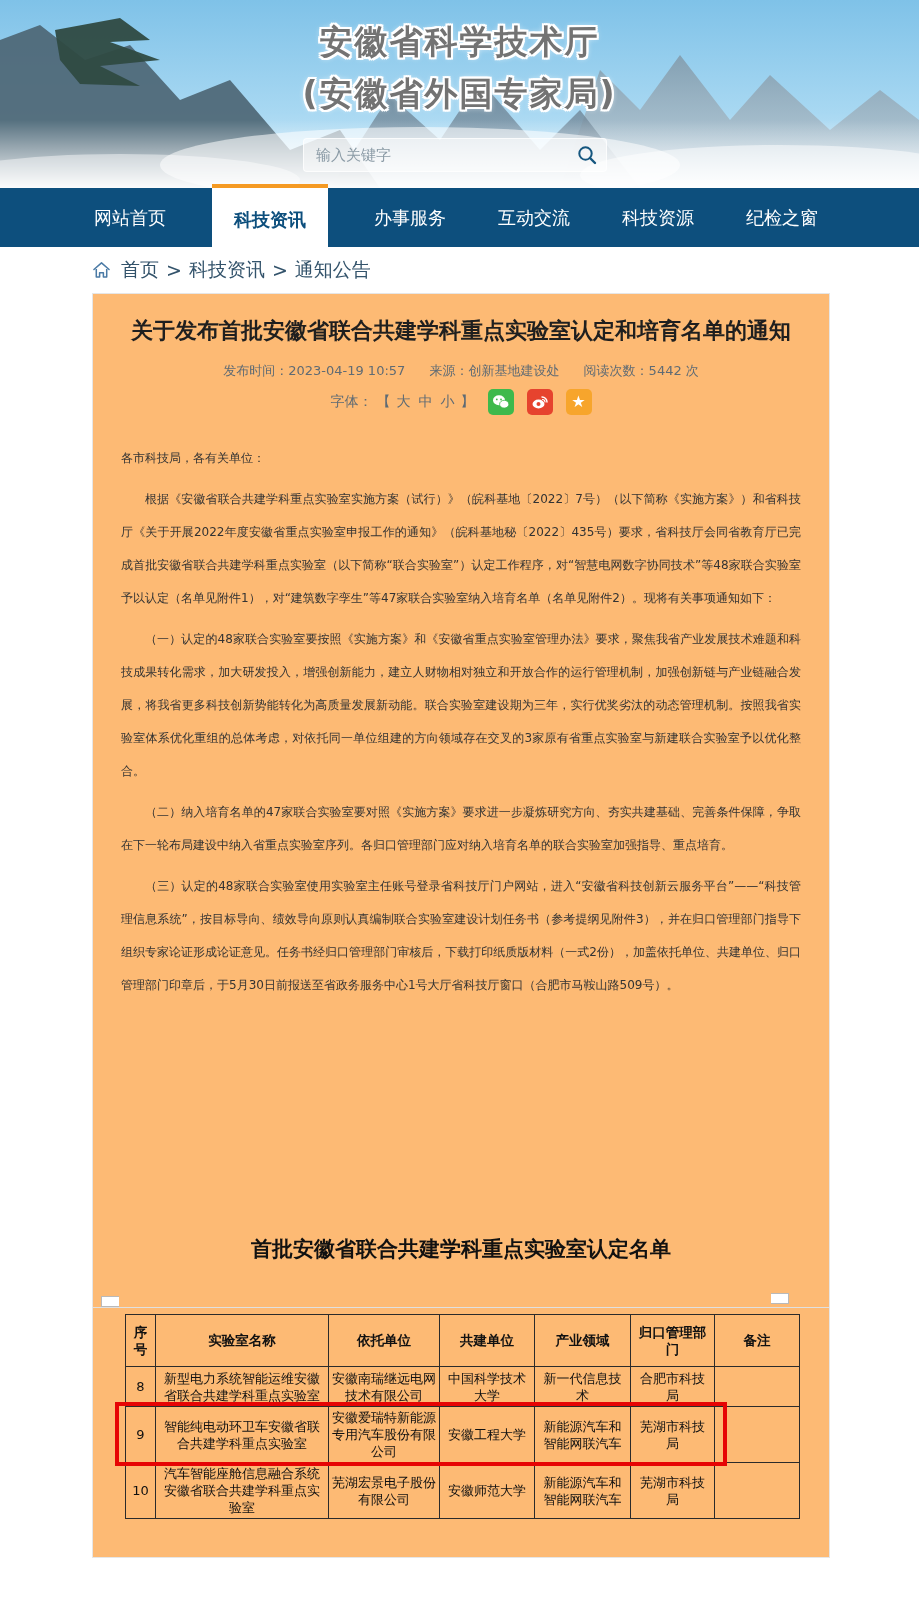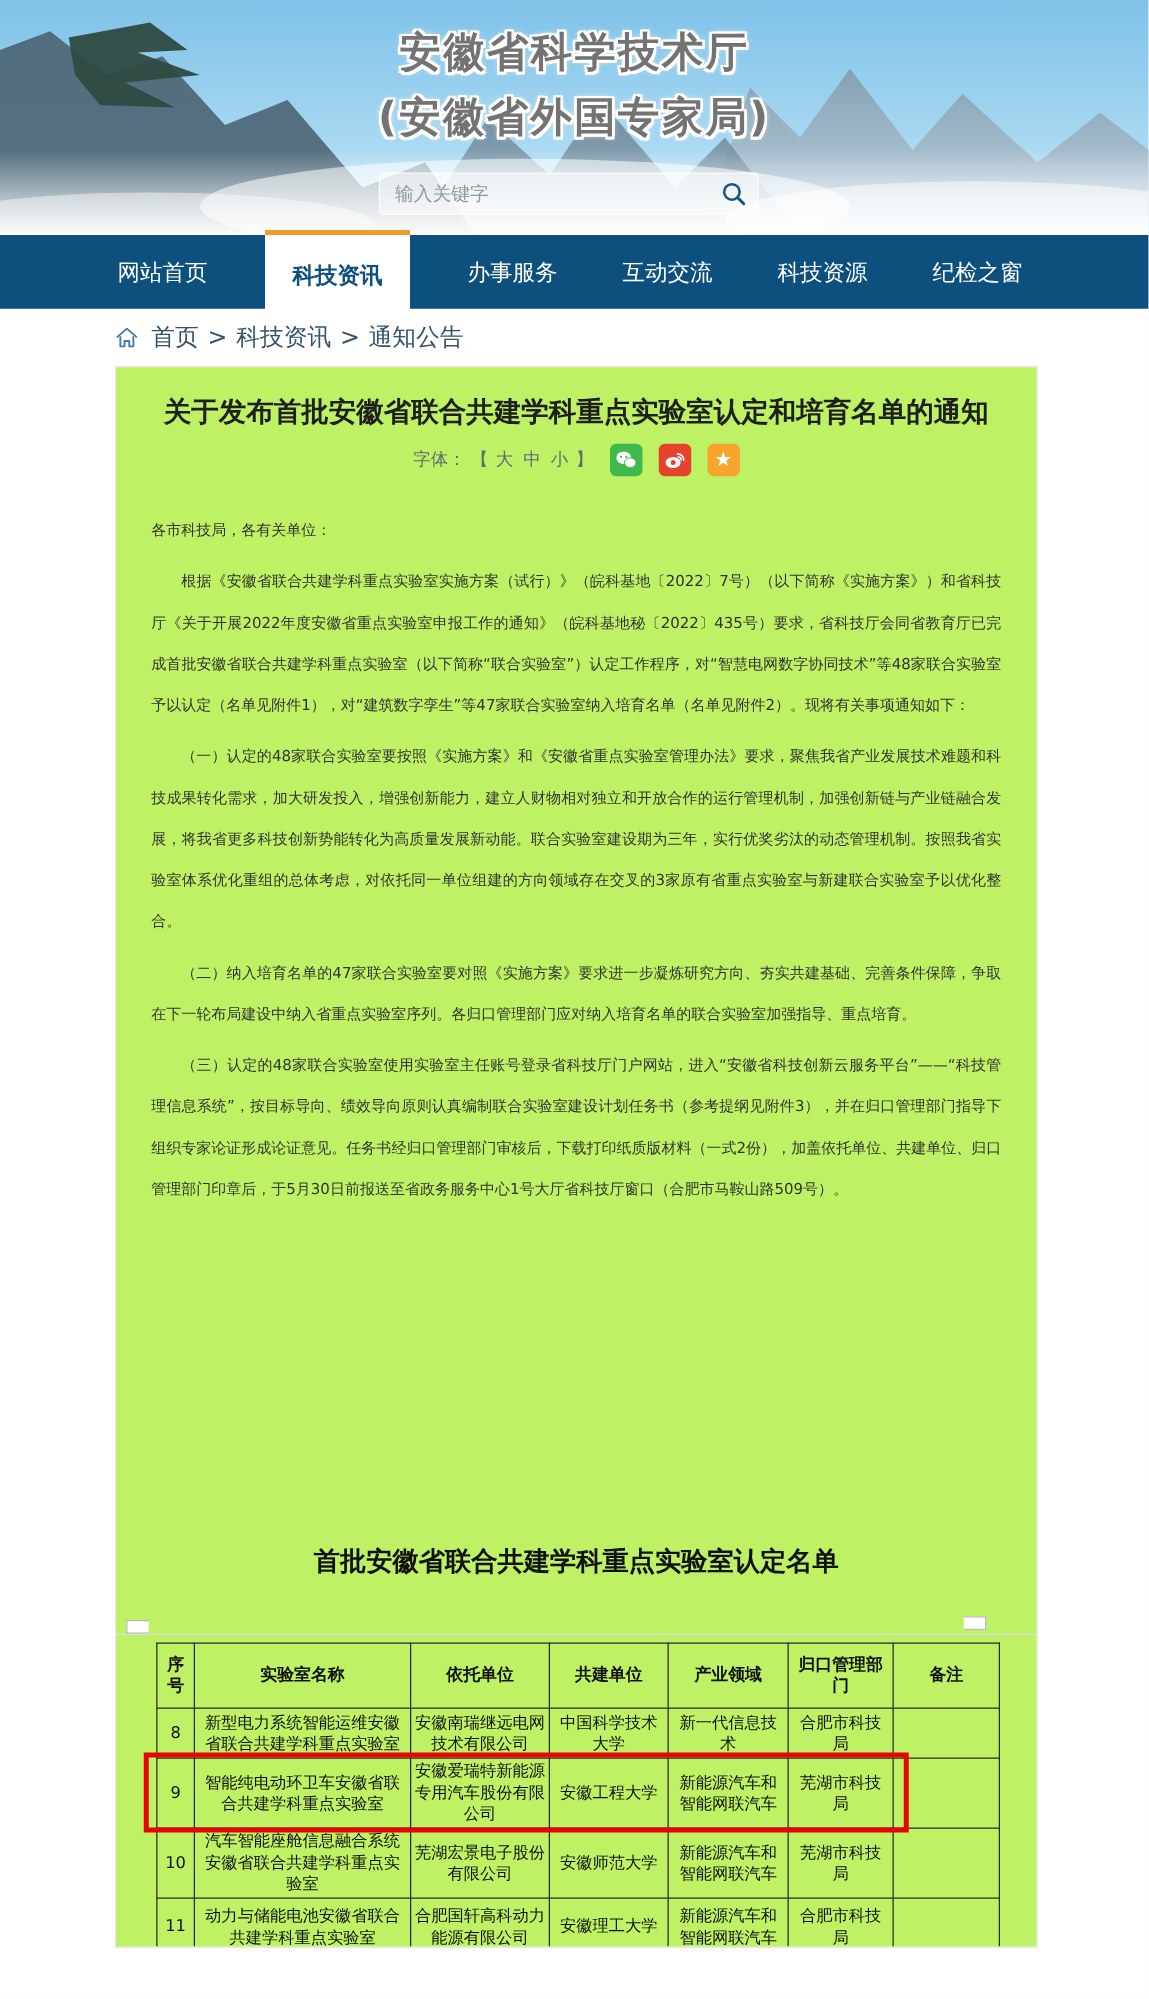--- a/index.html
+++ b/index.html
@@ -29,21 +29,21 @@
       padding:0 22px; font-weight:bold; }
 
   
   .breadcrumb { position:absolute; left:0; top:247px; width:919px; height:46px; background:#fff;
       display:flex; align-items:center; padding-left:92px; font-size:19px; color:#33536b; }
   .home-icon { width:19px; height:18px; margin-right:10px; }
   .crumb { cursor:pointer; }
   .crumb-sep { margin:0 7px; color:#33536b; }
 
   
-  .card { position:absolute; left:92px; top:293px; width:738px; height:1265px; background:#bef264;
+  .card { position:absolute; left:92px; top:293px; width:738px; height:1265px; background:#fdba74;
       border:1px solid #e6e6e6; overflow:hidden; }
   .article-title { margin-top:22px; padding:0 20px; text-align:center; font-size:22px; font-weight:bold;
       color:#1f1f1f; line-height:30px; }
   .doc-number { margin-top:12px; text-align:center; font-size:20px; font-weight:bold; color:#1f1f1f; line-height:26px; }
   .meta-row { margin-top:16px; text-align:center; font-size:13px; color:#5f6b74; line-height:18px; }
   .meta-row .meta-part { margin:0 10px; }
   .font-row { margin-top:8px; height:28px; display:flex; align-items:center; justify-content:center;
       font-size:14px; color:#5f6b74; gap:4px; }
   .font-size-opt { cursor:pointer; margin:0 2px; }
   .share-icon { width:26px; height:26px; border-radius:5px; margin-left:9px; cursor:pointer;
@@ -139,20 +139,25 @@
     <span class="crumb">首页</span>
     <span class="crumb-sep">&gt;</span>
     <span class="crumb">科技资讯</span>
     <span class="crumb-sep">&gt;</span>
     <span class="crumb">通知公告</span>
   </div>
 
   <div class="card">
     <div class="article-title">关于发布首批安徽省联合共建学科重点实验室认定和培育名单的通知</div>
 
+    <div class="meta-row">
+      <span class="meta-part">发布时间：2023-04-19 10:57</span>
+      <span class="meta-part">来源：创新基地建设处</span>
+      <span class="meta-part">阅读次数：5442 次</span>
+    </div>
 
     <div class="font-row">
       <span>字体：</span>
       <span>【</span>
       <span class="font-size-opt">大</span>
       <span class="font-size-opt">中</span>
       <span class="font-size-opt">小</span>
       <span>】</span>
 
       <span class="share-icon wechat">
@@ -233,29 +238,20 @@
             </tr>
             <tr class="r10">
               <td>10</td>
               <td>汽车智能座舱信息融合系统安徽省联合共建学科重点实验室</td>
               <td>芜湖宏景电子股份有限公司</td>
               <td>安徽师范大学</td>
               <td>新能源汽车和智能网联汽车</td>
               <td>芜湖市科技局</td>
               <td></td>
             </tr>
-            <tr class="r11">
-              <td>11</td>
-              <td>动力与储能电池安徽省联合共建学科重点实验室</td>
-              <td>合肥国轩高科动力能源有限公司</td>
-              <td>安徽理工大学</td>
-              <td>新能源汽车和智能网联汽车</td>
-              <td>合肥市科技局</td>
-              <td></td>
-            </tr>
           </tbody>
         </table>
         <div class="highlight-box" id="highlight-box" style="left: -10px; width: 612px; top: 88px; height: 64px;"></div>
       </div>
     </div>
   </div>
 
 </div>
 
 </body></html>

